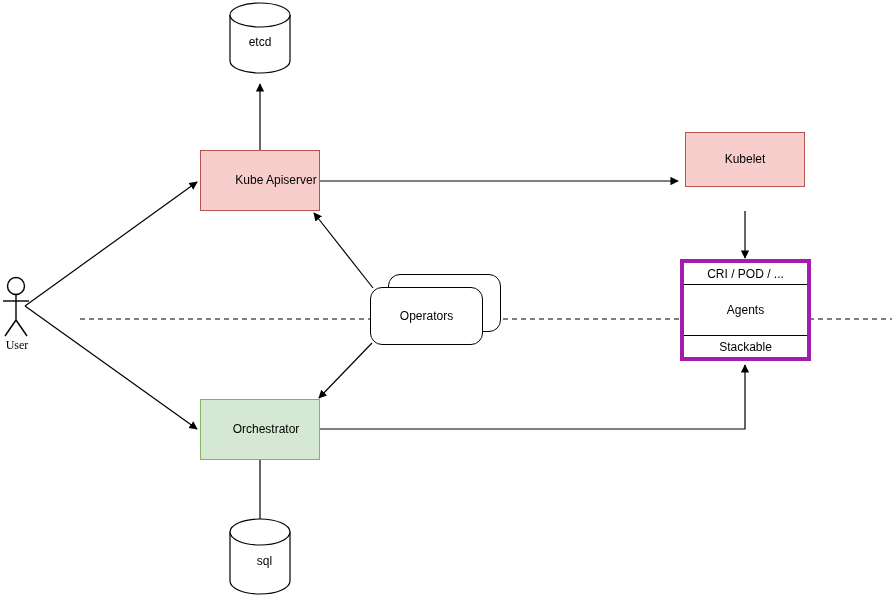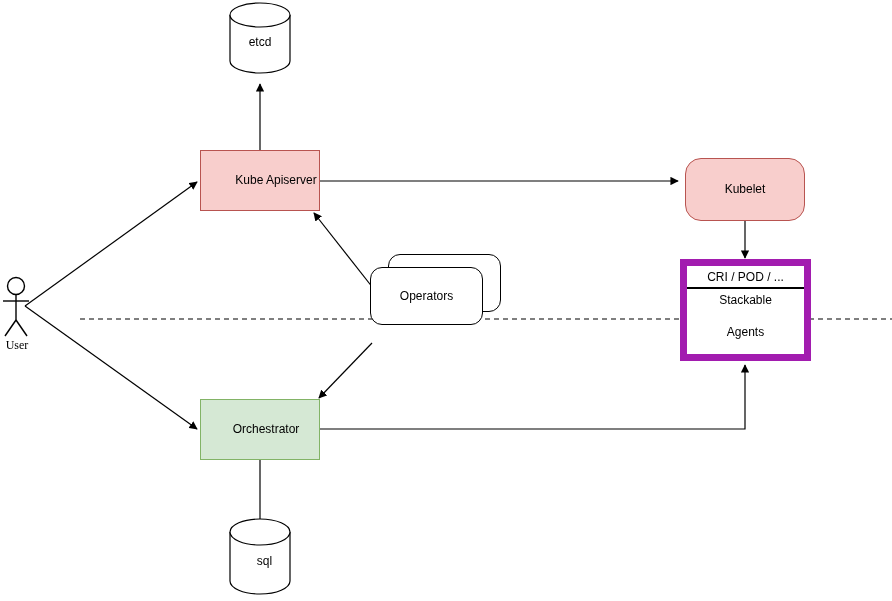--- a/index.html
+++ b/index.html
@@ -57,21 +57,21 @@
     align-items: center;
     justify-content: center;
     font-size: 12px;
     color: #000000;
   }
   
   .container-box {
     position: absolute;
     box-sizing: border-box;
     background: #ffffff;
-    border: 7px solid #a21caf;
+    border: 4px solid #a21caf;
     display: flex;
     flex-direction: column;
   }
   .band {
     box-sizing: border-box;
     display: flex;
     align-items: center;
     justify-content: center;
     font-size: 12px;
     color: #000000;
@@ -149,37 +149,37 @@
       <path d="M 1 13 L 1 59 A 30 12 0 0 0 61 59 L 61 13" fill="#ffffff" stroke="#000000" stroke-width="1.2"></path>
       <ellipse cx="31" cy="13" rx="30" ry="12" fill="#ffffff" stroke="#000000" stroke-width="1.2"></ellipse>
     </svg>
     <div class="cyl-label" style="top:33px; left:0;">etcd</div>
   </div>
 
   <div class="node rect-pink" style="left:200px; top:150px; width:120px; height:61px;padding-left:32px;">
     <span>Kube Apiserver</span>
   </div>
 
-  <div class="node rect-pink" style="left:685px; top:158px; width:120px; height:63px;border-radius:16px;">
+  <div class="node rect-pink" style="left:685px; top:132px; width:120px; height:55px;">
     <span>Kubelet</span>
   </div>
 
   <div class="container-box" style="left:680px; top:259px; width:131px; height:102px;">
     <div class="band band-top">
       <span>CRI / POD / ...</span>
     </div>
+    <div class="band band-mid">
+      <span>Agents</span>
+    </div>
     <div class="band band-bottom">
       <span>Stackable</span>
     </div>
-    <div class="band band-mid">
-      <span>Agents</span>
-    </div>
-  </div>
-
-  <div style="position:absolute; left:370px; top:254px; width:132px; height:72px;">
+  </div>
+
+  <div style="position:absolute; left:370px; top:274px; width:132px; height:72px;">
     <div class="card" style="left:18px; top:0; width:113px; height:58px;"></div>
     <div class="card" style="left:0; top:13px; width:113px; height:58px;"></div>
     <div class="card-label" style="left:0; top:13px; width:113px; height:58px;">Operators</div>
   </div>
 
   <div class="node rect-green" style="left:200px; top:399px; width:120px; height:61px;padding-left:12px;">
     <span>Orchestrator</span>
   </div>
 
   <div class="cyl" style="left:229px; top:516px; width:71px; height:82px;">

